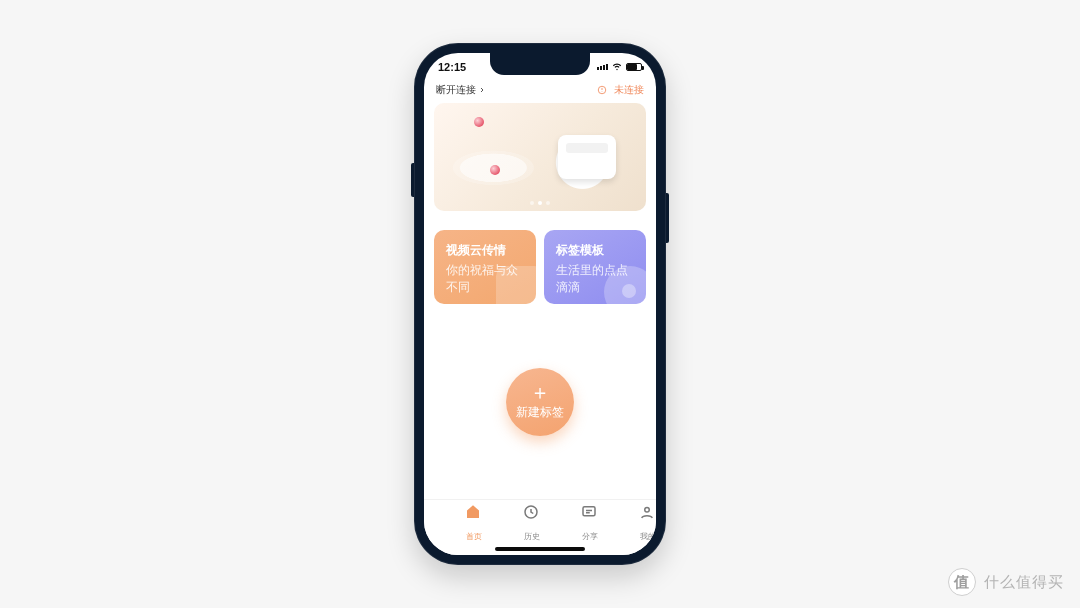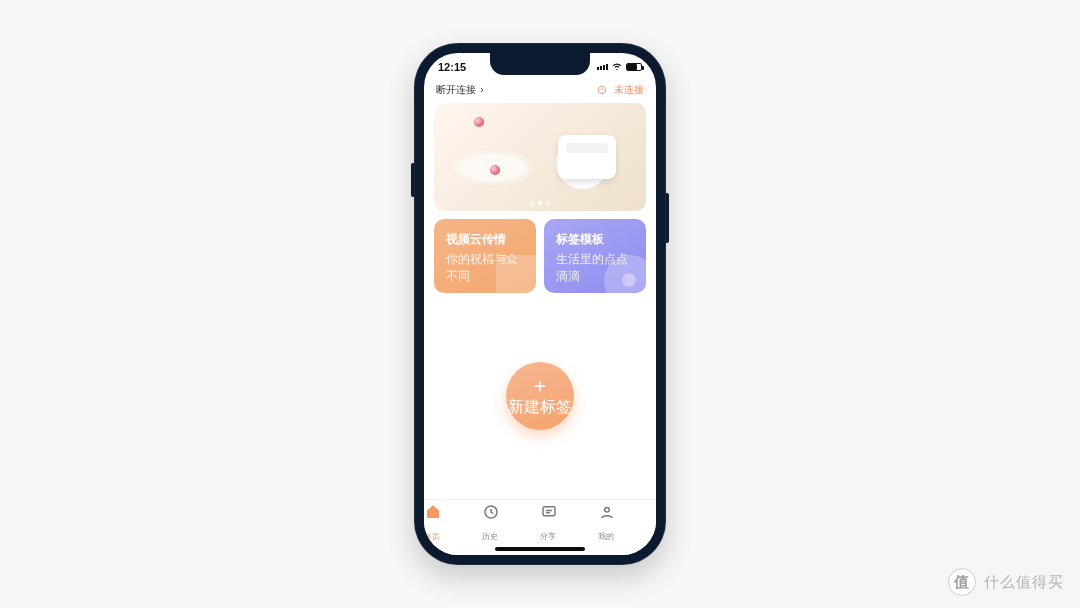--- a/index.html
+++ b/index.html
@@ -112,48 +112,48 @@
     position:absolute; bottom:6px; left:50%; transform:translateX(-50%);
     display:flex; gap:4px;
   }
   .hero .dots span{width:4px;height:4px;border-radius:50%;background:rgba(255,255,255,.55);}
   .hero .dots span.on{background:#fff;}
 
   
   .cards { display:flex; gap:8px; padding:8px 10px 0; }
   .card {
     flex:1; height:74px; border-radius:10px; padding:12px 12px 0;
-    color:#fff; position:relative; overflow:hidden;
+    color:#fff; position:relative; overflow:hidden;margin-top:11px;
   }
   .card .title { font-size:12px; font-weight:600; }
   .card .sub   { font-size:12px;  margin-top:3px; opacity:.85; }
   .card.orange { background: linear-gradient(150deg,#f6b487 0%, #f3a86f 100%); }
   .card.purple { background: linear-gradient(150deg,#a8a6f3 0%, #8f8df0 100%); }
   .card.orange::after{content:"";position:absolute;right:-8px;bottom:-10px;width:48px;height:48px;border-radius:10px;background:rgba(255,255,255,.22);}
   .card.purple::after{content:"";position:absolute;right:-10px;bottom:-14px;width:52px;height:52px;border-radius:50%;background:rgba(255,255,255,.25);}
   .card.purple::before{content:"";position:absolute;right:10px;bottom:6px;width:14px;height:14px;border-radius:50%;background:rgba(255,255,255,.35);}
 
   
   .main { flex:1; position:relative; }
   .fab {
     position:absolute; left:50%; top:50%; transform:translate(-50%,-50%);
     width:68px; height:68px; border-radius:50%;
     background: linear-gradient(160deg,#f7b690,#f4a36f);
     box-shadow: 0 6px 14px rgba(244,163,111,.45);
     color:#fff; display:flex; flex-direction:column; align-items:center; justify-content:center;
   }
   .fab .plus { font-size:20px; line-height:1; font-weight:300; }
-  .fab .lab  { font-size:16px; margin-top:2px; }
+  .fab .lab  { font-size:12px; margin-top:2px; }
 
   
   .tabbar {
     height:56px; border-top:1px solid #f1f1f1; background:#fff;
     display:flex; padding-bottom:10px;
   }
-  .tab { flex:1; display:flex; flex-direction:column; align-items:flex-start; justify-content:center; gap:10px; }
+  .tab { flex:1; display:flex; flex-direction:column; align-items:flex-end; justify-content:center; gap:10px; }
   .tab .ico { width:18px; height:18px; display:flex; align-items:center; justify-content:center; color:#7a7a7a; }
   .tab .lab { font-size:8px; color:#8a8a8a; }
   .tab.on .ico { color:#f19a62; }
   .tab.on .lab { color:#f19a62; }
   .home-indicator{
     position:absolute; bottom:4px; left:50%; transform:translateX(-50%);
     width:90px; height:4px; background:#0b0b0b; border-radius:3px;
   }
 
   

